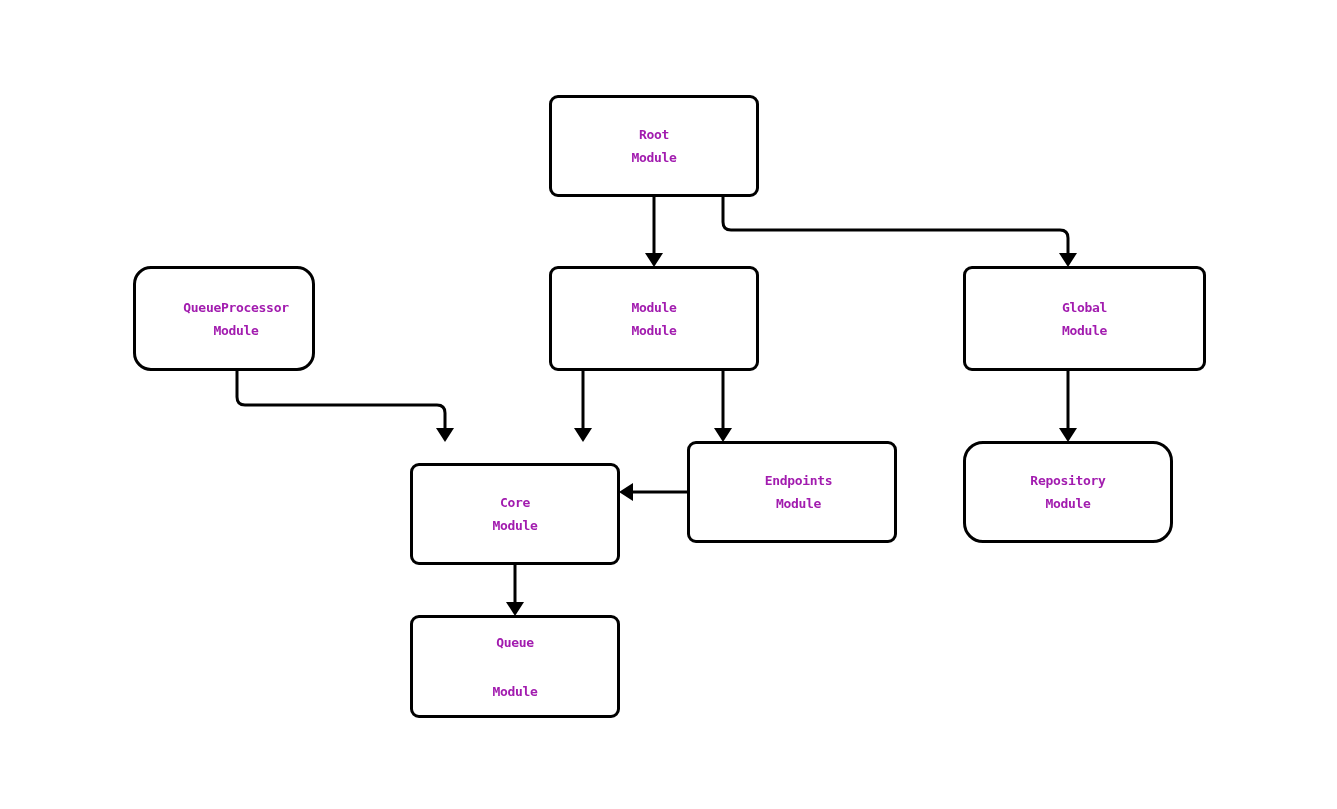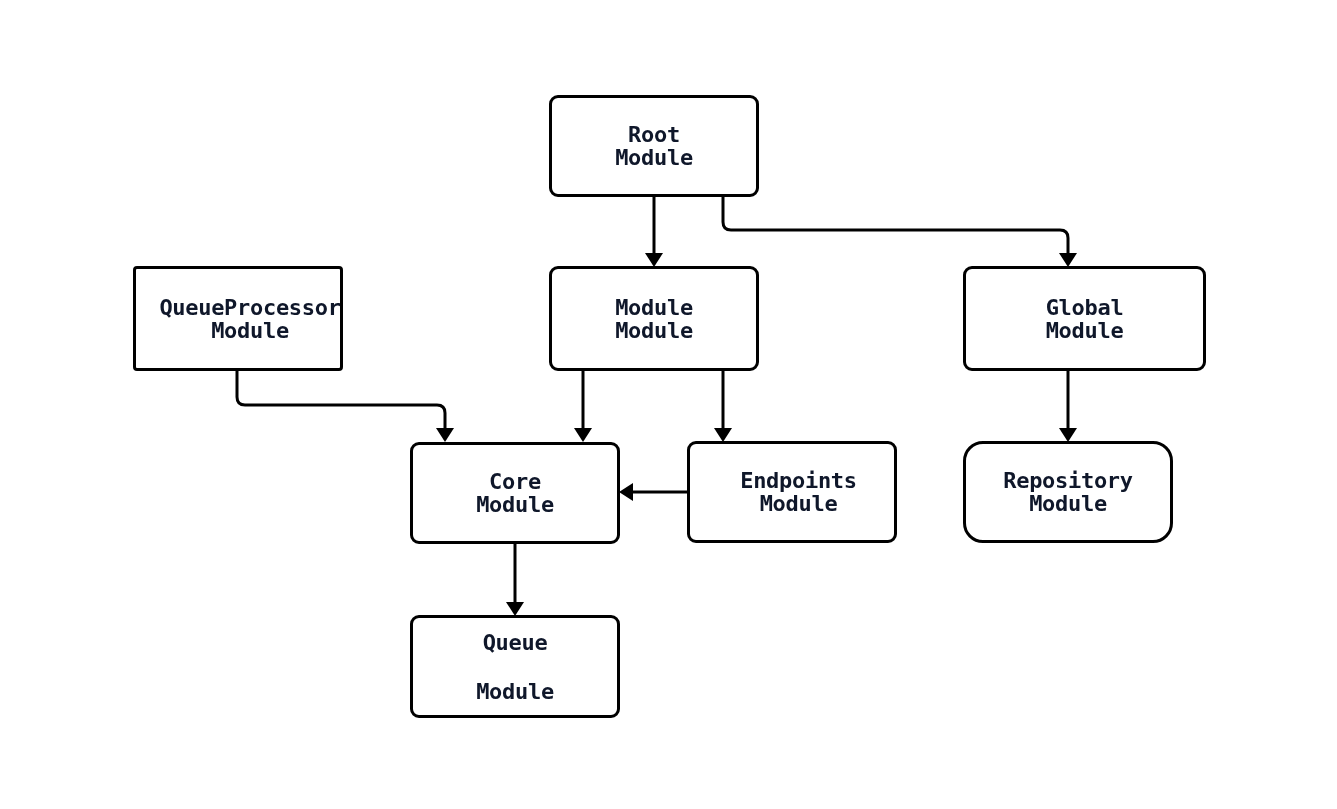--- a/index.html
+++ b/index.html
@@ -31,24 +31,24 @@
     border: 3px solid #000000;
     border-radius: 9px;
     display: flex;
     flex-direction: column;
     align-items: center;
     justify-content: center;
     z-index: 2;
   }
   .node-line {
     font-family: "DejaVu Sans Mono", "Liberation Mono", monospace;
-    font-size: 22px;
+    font-size: 13px;
     font-weight: bold;
     line-height: 23px;
-    color: #0f172a;
+    color: #a21caf;
     white-space: pre;
     letter-spacing: -0.3px;
     text-align: center;
   }
 </style>
 </head>
 <body>
 
 <div id="diagram-canvas">
 
@@ -85,36 +85,36 @@
         <path d="M 515 543 L 515 602" fill="none" stroke="#000000" stroke-width="3" stroke-linecap="butt" stroke-linejoin="round"></path>
         <polygon fill="#000000" points="515,616 506,602 524,602"></polygon>
       </g>
     </svg>
 
   <div class="node" style="left: 549px; top: 95px; width: 210px; height: 102px; border-width: 3px; border-color: rgb(0, 0, 0); border-radius: 9px; background: rgb(255, 255, 255);">
     <span class="node-line">Root</span>
     <span class="node-line">Module</span>
   </div>
 
-  <div class="node" style="left: 133px; top: 266px; width: 210px; height: 105px; border-width: 3px; border-color: rgb(0, 0, 0); border-radius: 4px; background: rgb(255, 255, 255); padding-left: 24px;">
+  <div class="node" style="left: 133px; top: 266px; width: 182px; height: 105px; border-width: 3px; border-color: rgb(0, 0, 0); border-radius: 18px; background: rgb(255, 255, 255); padding-left: 24px;">
     <span class="node-line">QueueProcessor</span>
     <span class="node-line">Module</span>
   </div>
 
   <div class="node" style="left: 549px; top: 266px; width: 210px; height: 105px; border-width: 3px; border-color: rgb(0, 0, 0); border-radius: 9px; background: rgb(255, 255, 255);">
     <span class="node-line">Module</span>
     <span class="node-line">Module</span>
   </div>
 
   <div class="node" style="left: 963px; top: 266px; width: 243px; height: 105px; border-width: 3px; border-color: rgb(0, 0, 0); border-radius: 9px; background: rgb(255, 255, 255);">
     <span class="node-line">Global</span>
     <span class="node-line">Module</span>
   </div>
 
-  <div class="node" style="left: 410px; top: 442px; width: 210px; height: 102px; border-width: 3px; border-color: rgb(0, 0, 0); border-radius: 9px; background: rgb(255, 255, 255);">
+  <div class="node" style="left: 410px; top: 463px; width: 210px; height: 102px; border-width: 3px; border-color: rgb(0, 0, 0); border-radius: 9px; background: rgb(255, 255, 255);">
     <span class="node-line">Core</span>
     <span class="node-line">Module</span>
   </div>
 
   <div class="node" style="left: 687px; top: 441px; width: 210px; height: 102px; border-width: 3px; border-color: rgb(0, 0, 0); border-radius: 9px; background: rgb(255, 255, 255); padding-left: 13px;">
     <span class="node-line">Endpoints</span>
     <span class="node-line">Module</span>
   </div>
 
   <div class="node" style="left: 963px; top: 441px; width: 210px; height: 102px; border-width: 3px; border-color: rgb(0, 0, 0); border-radius: 20px; background: rgb(255, 255, 255);">

